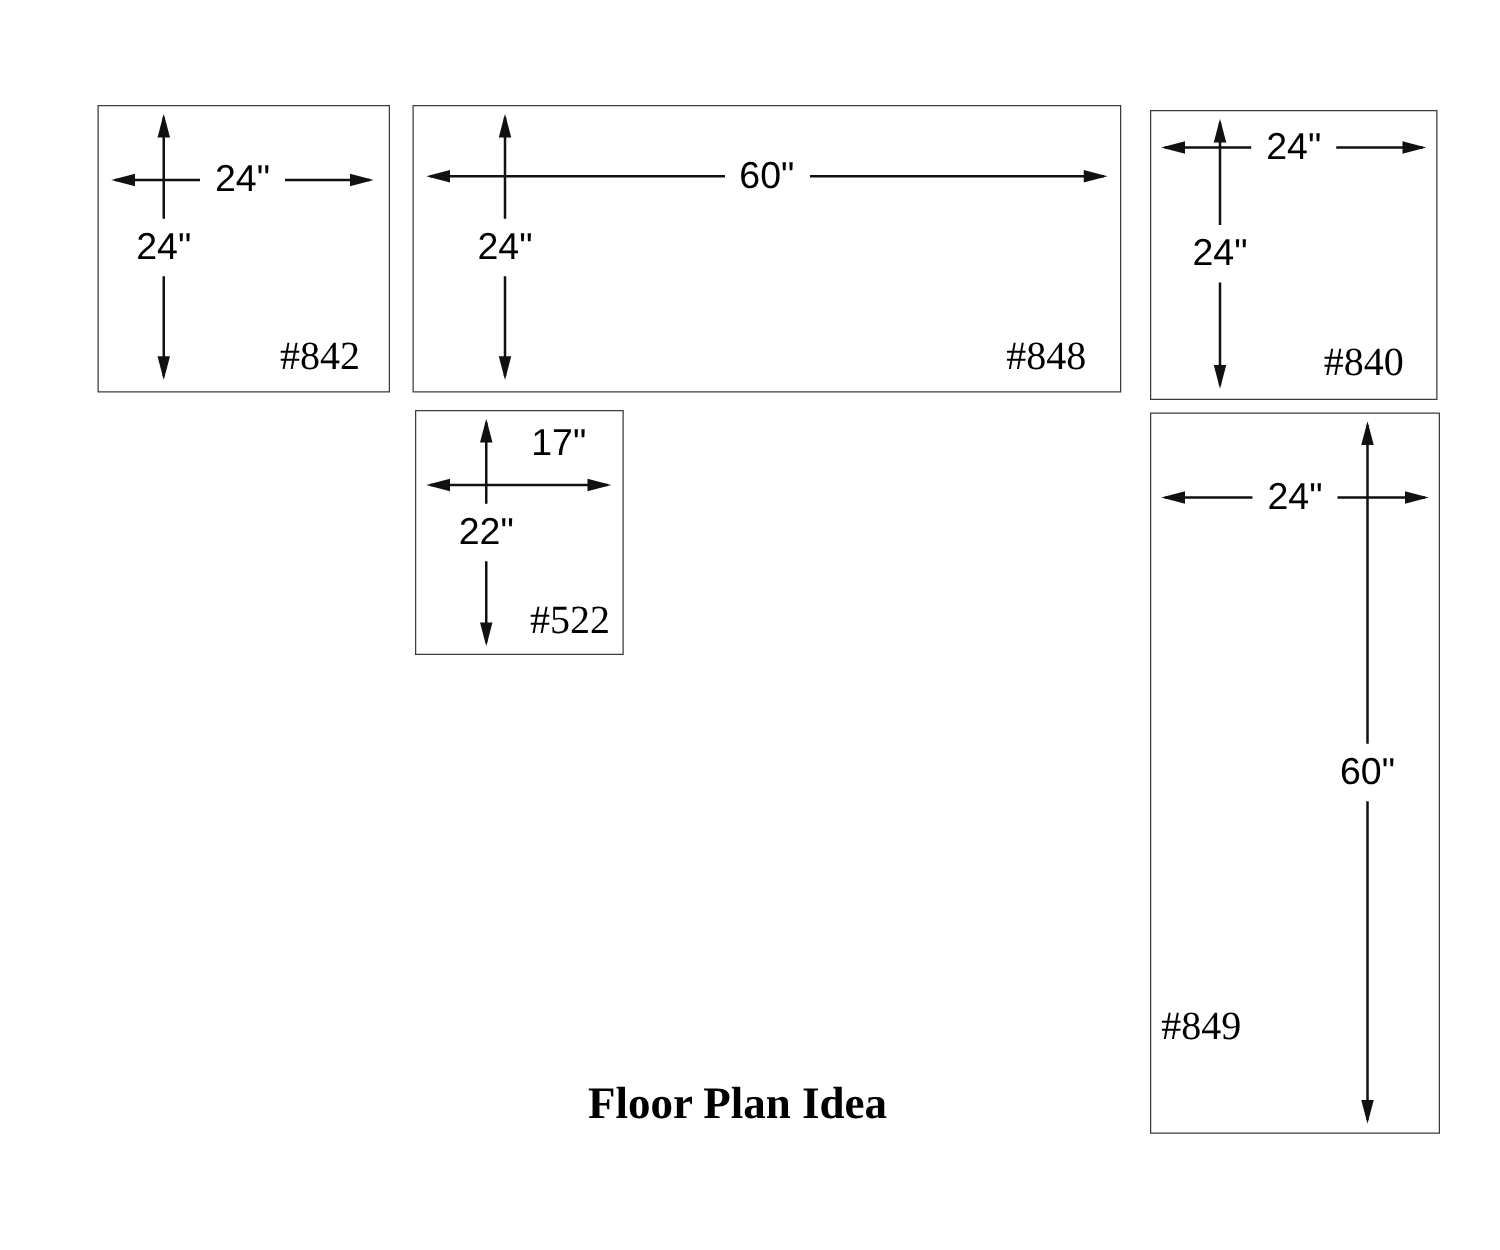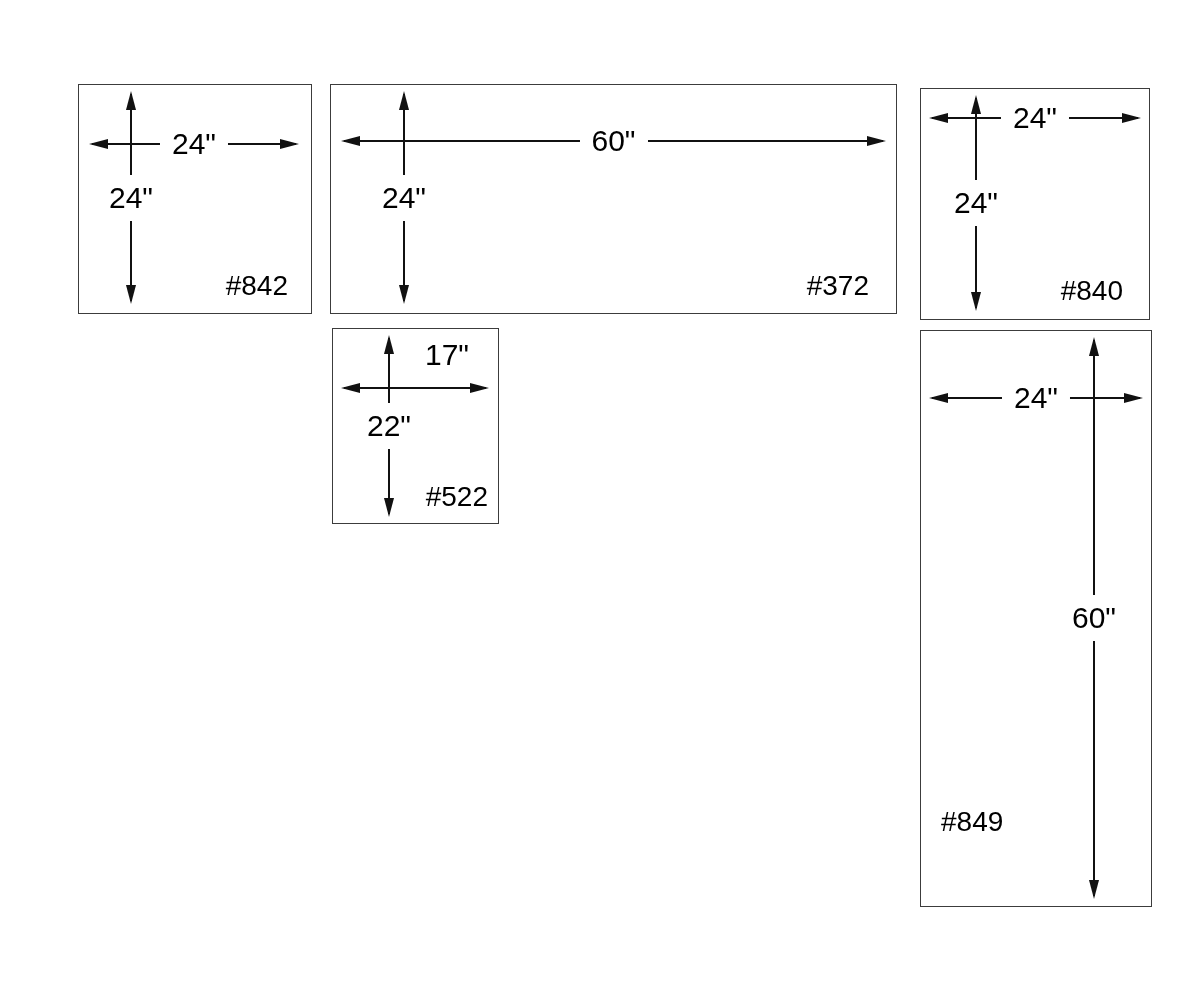--- a/index.html
+++ b/index.html
@@ -23,21 +23,21 @@
   .ah { position: absolute; width: 0; height: 0; }
   .ah-left  { left: 0;  top: -5.5px;  border-top: 5.5px solid transparent; border-bottom: 5.5px solid transparent; border-right: 19px solid var(--line, #111); }
   .ah-right { right: 0; top: -5.5px;  border-top: 5.5px solid transparent; border-bottom: 5.5px solid transparent; border-left: 19px solid var(--line, #111); }
   .ah-up    { top: 0;    left: -5.5px; border-left: 5.5px solid transparent; border-right: 5.5px solid transparent; border-bottom: 19px solid var(--line, #111); }
   .ah-down  { bottom: 0; left: -5.5px; border-left: 5.5px solid transparent; border-right: 5.5px solid transparent; border-top: 19px solid var(--line, #111); }
 
   .dim-label { position: absolute; background: var(--background, #fff); font-size: 30px; line-height: 1; white-space: nowrap; }
   .hdim .dim-label { left: 50%; top: 0; transform: translate(-50%, -50%); padding: 4px 12px; }
   .vdim .dim-label { left: 0; top: 50%; transform: translate(-50%, -50%); padding: 8px 5px; }
 
-  .part-label { position: absolute; font-size: 28px; line-height: 1; }
+  .part-label { position: absolute; font-size: 32px; line-height: 1; font-family: Liberation Serif, serif; }
 
   .title {
     position: absolute;
     font-family: "Liberation Serif", serif;
     font-weight: 700; font-size: 36px; line-height: 1;
     transform: translateX(-50%);
   }
 </style>
 </head>
 <body>
@@ -66,21 +66,21 @@
       <div class="dline-h"></div>
       <span class="ah ah-right"></span>
       <span class="dim-label">60"</span>
     </div>
     <div class="vdim" style="left:73px; top:6px; height:213px;">
       <span class="ah ah-up"></span>
       <div class="dline-v"></div>
       <span class="ah ah-down"></span>
       <span class="dim-label">24"</span>
     </div>
-    <span class="part-label" style="right:27px; bottom:13px;">#372</span>
+    <span class="part-label" style="right:27px; bottom:13px;">#848</span>
   </div>
 
   <div class="fp-box" style="left:920px; top:88px; width:228px; height:230px;">
     <div class="hdim" style="left:8px; top:29px; width:212px;">
       <span class="ah ah-left"></span>
       <div class="dline-h"></div>
       <span class="ah ah-right"></span>
       <span class="dim-label">24"</span>
     </div>
     <div class="vdim" style="left:55px; top:6px; height:216px;">
@@ -114,17 +114,18 @@
       <div class="dline-h"></div>
       <span class="ah ah-right"></span>
       <span class="dim-label">24"</span>
     </div>
     <div class="vdim" style="left:173px; top:6px; height:562px;">
       <span class="ah ah-up"></span>
       <div class="dline-v"></div>
       <span class="ah ah-down"></span>
       <span class="dim-label">60"</span>
     </div>
-    <span class="part-label" style="left:20px; bottom:70px;">#849</span>
+    <span class="part-label" style="left:8px; bottom:70px;">#849</span>
   </div>
 
+  <div class="title" style="left:590px; top:864px;">Floor Plan Idea</div>
 
 </div>
 
 </body></html>

